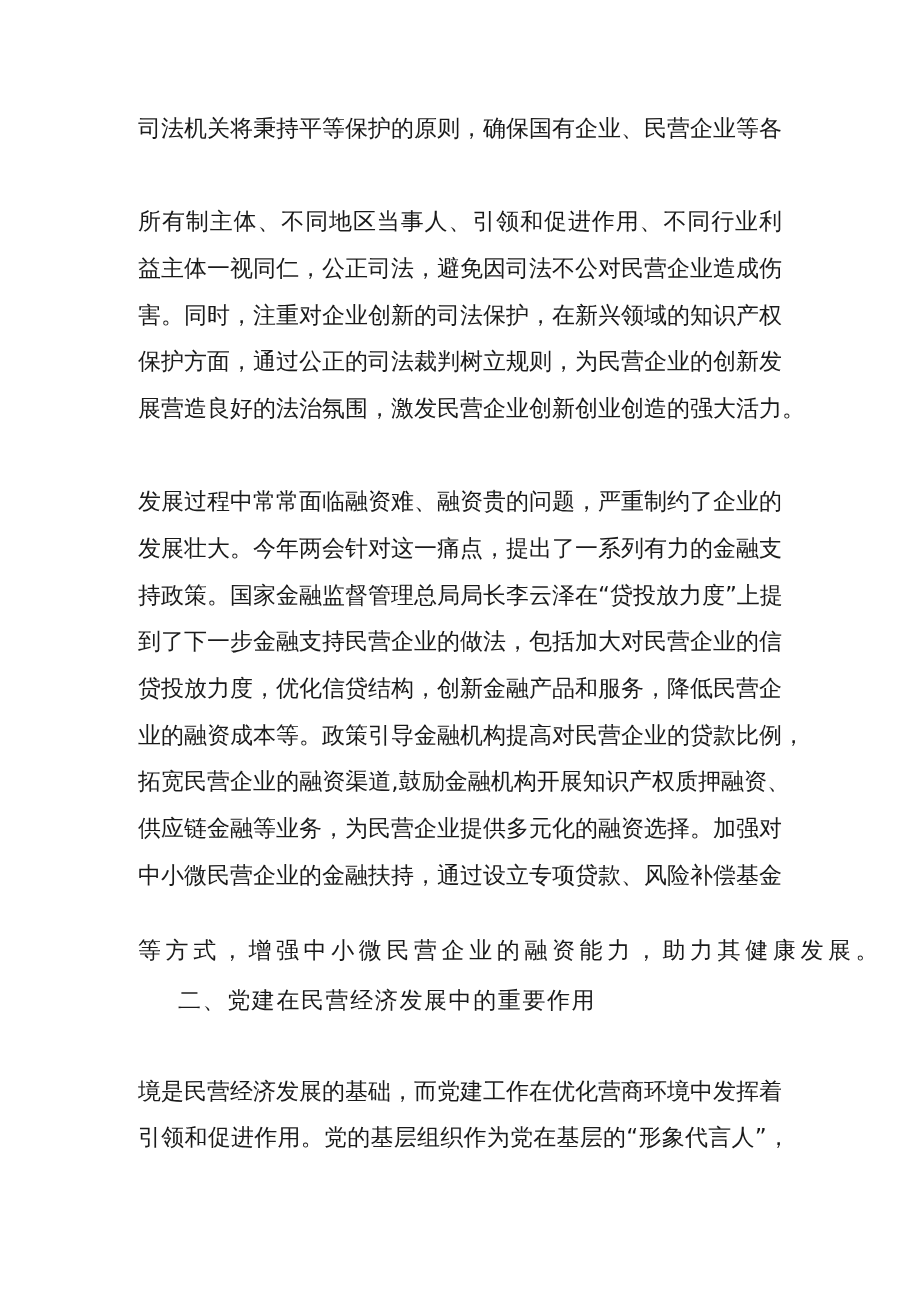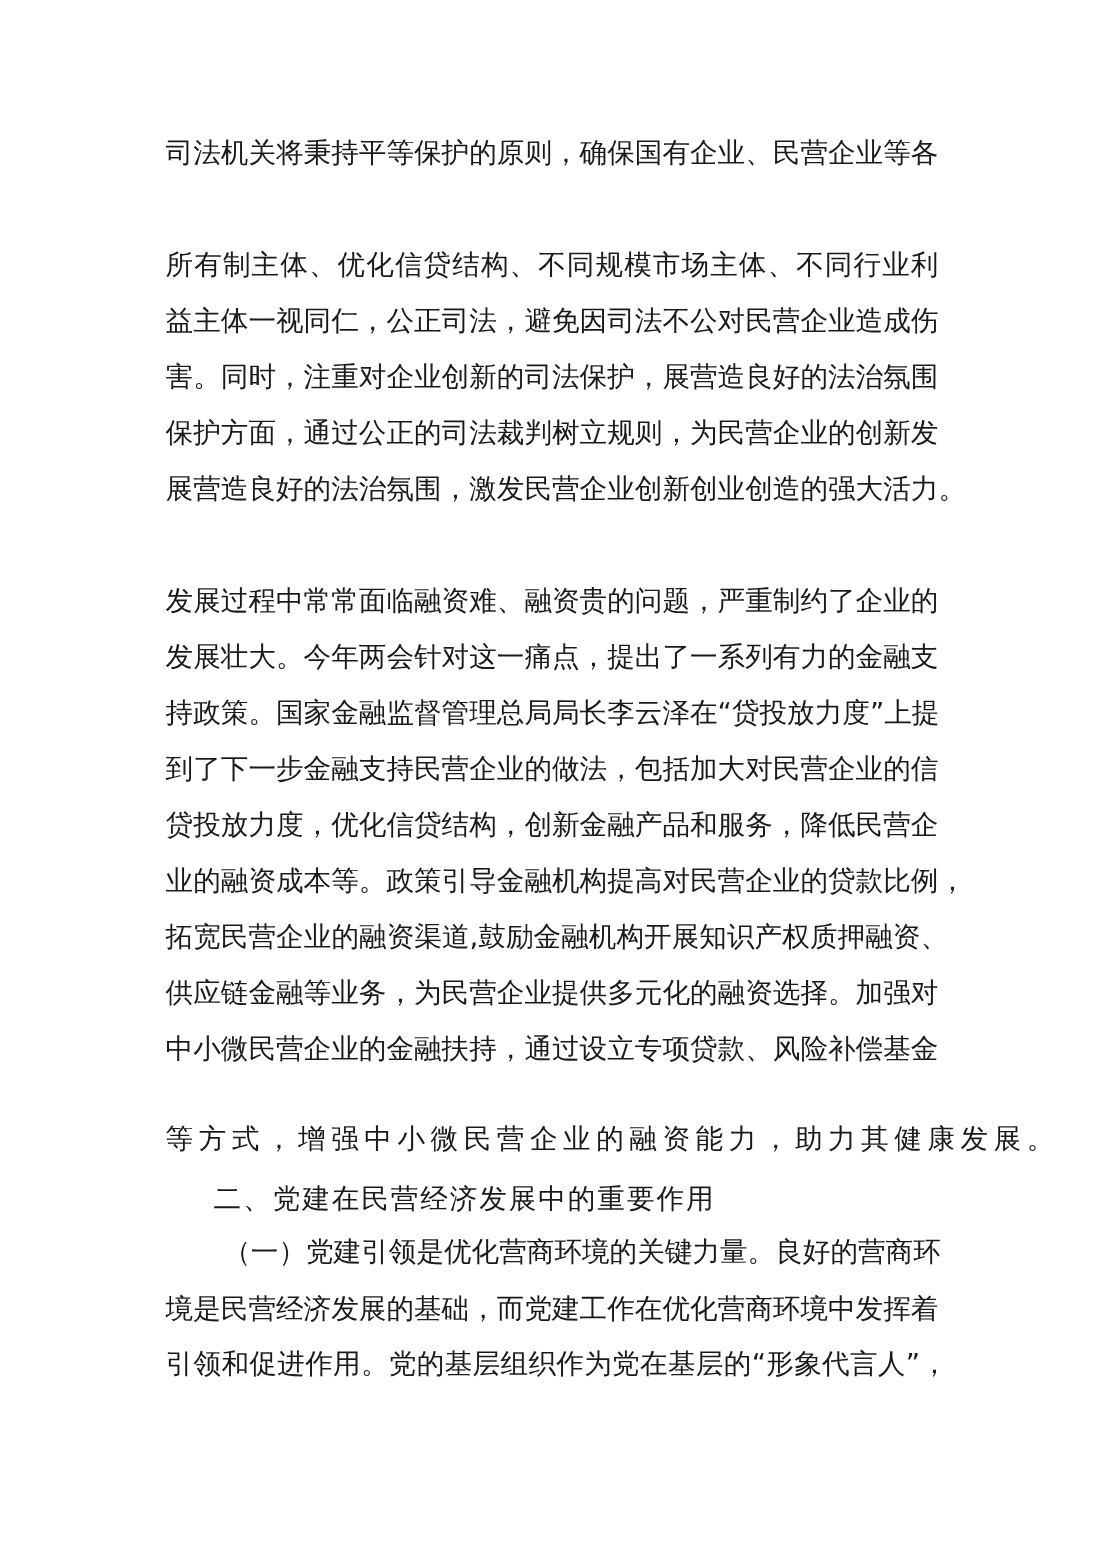--- a/index.html
+++ b/index.html
@@ -25,36 +25,35 @@
   .line.indent { left: 186px; width: 596px; }
   .line.last { text-align-last: left; margin-top: 29px; }
   .line.wide { width: 652px; }
 </style>
 </head>
 <body>
 
 <div class="page">
 
   <div class="line" style="top:113px">司法机关将秉持平等保护的原则，确保国有企业、民营企业等各</div>
-  <div class="line" style="top:206px">所有制主体、优化信贷结构、不同规模市场主体、不同行业利</div>
+  <div class="line" style="top:206px">所有制主体、不同地区当事人、引领和促进作用、不同行业利</div>
   <div class="line" style="top:253px">益主体一视同仁，公正司法，避免因司法不公对民营企业造成伤</div>
-  <div class="line" style="top:300px">害。同时，注重对企业创新的司法保护，展营造良好的法治氛围</div>
+  <div class="line" style="top:300px">害。同时，注重对企业创新的司法保护，在新兴领域的知识产权</div>
   <div class="line" style="top:346px">保护方面，通过公正的司法裁判树立规则，为民营企业的创新发</div>
   <div class="line wide" style="top:393px">展营造良好的法治氛围，激发民营企业创新创业创造的强大活力。</div>
 
   <div class="line" style="top:486px">发展过程中常常面临融资难、融资贵的问题，严重制约了企业的</div>
   <div class="line" style="top:533px">发展壮大。今年两会针对这一痛点，提出了一系列有力的金融支</div>
   <div class="line" style="top:580px">持政策。国家金融监督管理总局局长李云泽在“贷投放力度”上提</div>
   <div class="line" style="top:626px">到了下一步金融支持民营企业的做法，包括加大对民营企业的信</div>
   <div class="line" style="top:673px">贷投放力度，优化信贷结构，创新金融产品和服务，降低民营企</div>
   <div class="line wide" style="top:720px">业的融资成本等。政策引导金融机构提高对民营企业的贷款比例，</div>
   <div class="line" style="top:813px">供应链金融等业务，为民营企业提供多元化的融资选择。加强对</div>
   <div class="line wide" style="top:766px">拓宽民营企业的融资渠道,鼓励金融机构开展知识产权质押融资、</div>
   <div class="line" style="top:860px">中小微民营企业的金融扶持，通过设立专项贷款、风险补偿基金</div>
   <div class="line last" style="top:906px; width:auto; letter-spacing:4.6px">等方式，增强中小微民营企业的融资能力，助力其健康发展。</div>
 
   <div class="line indent last" style="top:956px; left:178px; width:auto; letter-spacing:1.6px">二、党建在民营经济发展中的重要作用</div>
 
-  <div class="line indent" style="top:1029px">（一）党建引领是优化营商环境的关键力量。良好的营商环</div>
   <div class="line" style="top:1076px">境是民营经济发展的基础，而党建工作在优化营商环境中发挥着</div>
   <div class="line wide" style="top:1122px">引领和促进作用。党的基层组织作为党在基层的“形象代言人”，</div>
 
 </div>
 
 </body></html>

